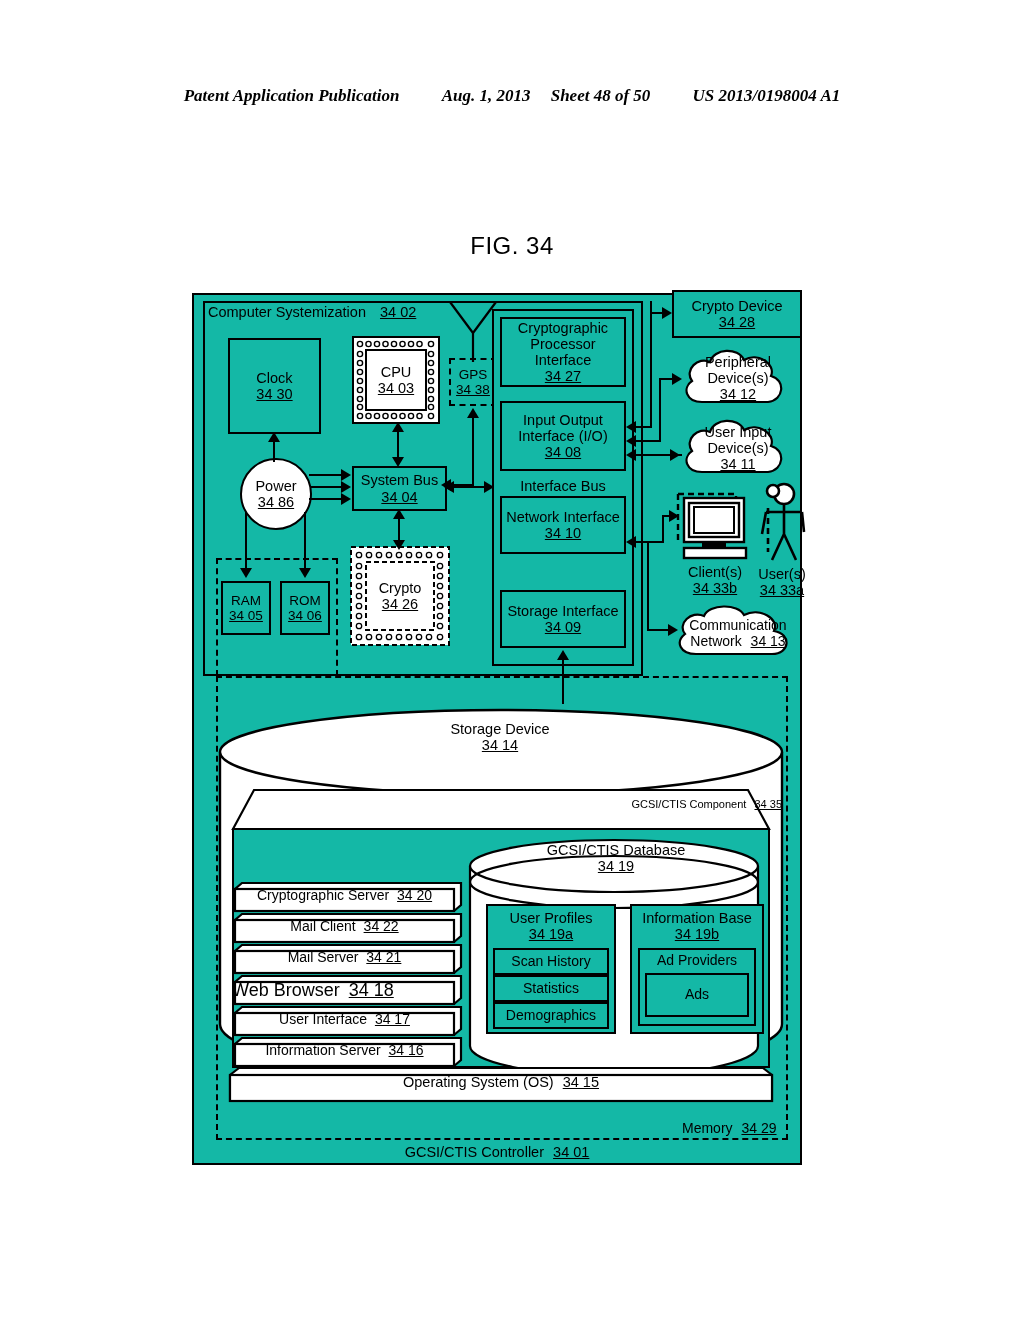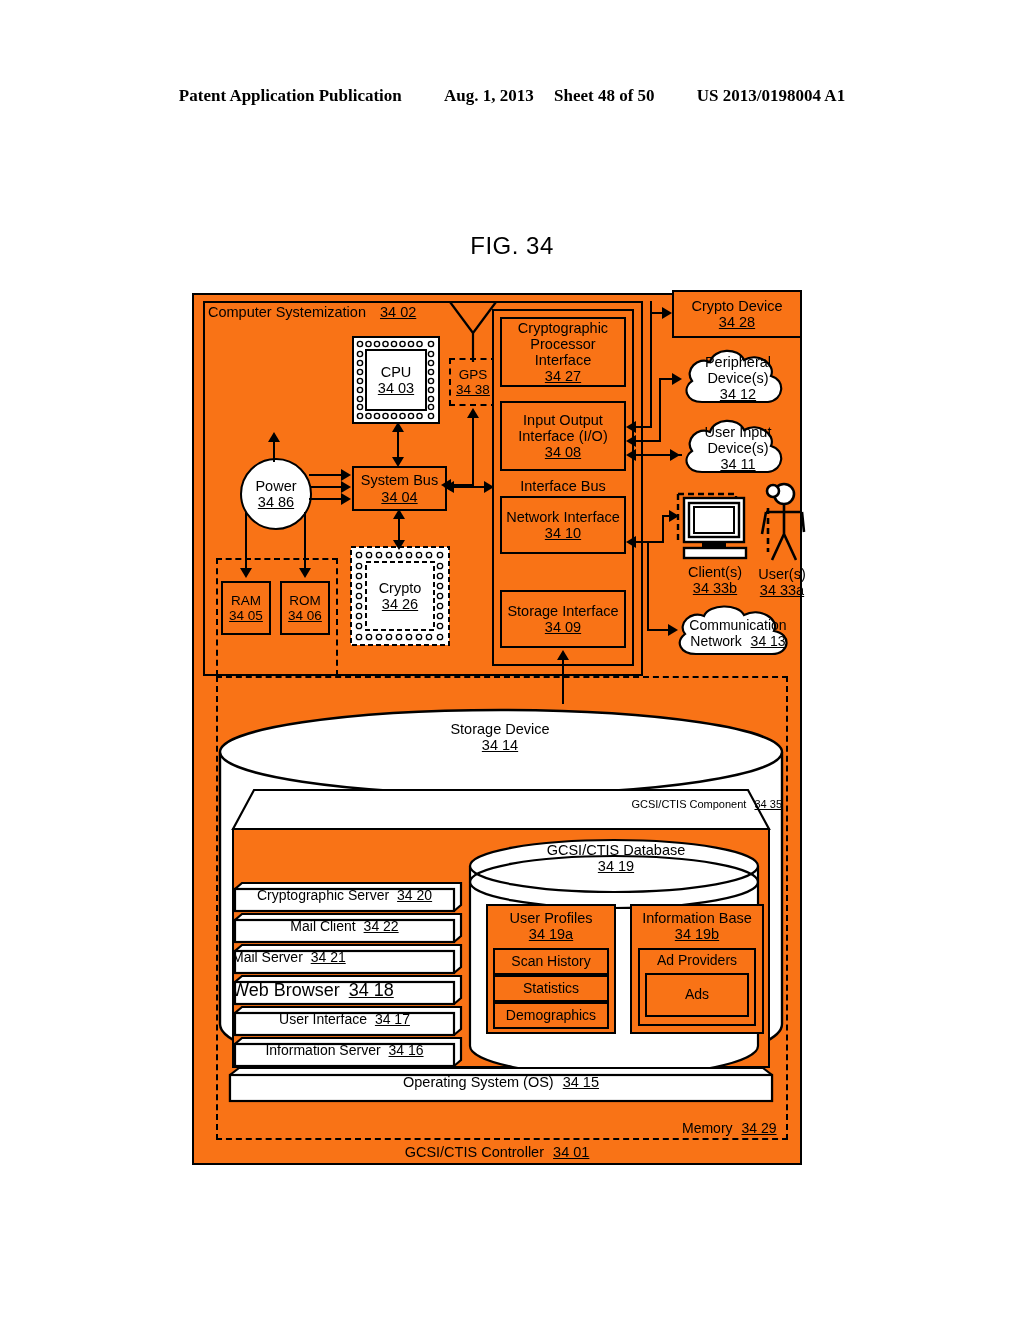--- a/index.html
+++ b/index.html
@@ -18,37 +18,37 @@
   .page-header {
     position: absolute;
     left: 0; top: 86px;
     width: 1024px;
     text-align: center;
     font-family: "Liberation Serif", serif;
     font-weight: bold;
     font-size: 17px;
     white-space: nowrap;
   }
-  .page-header span { display: inline-block; }
+  .page-header span { display: inline-block; font-style: italic; }
   .hdr-pub  { margin-right: 38px; }
   .hdr-date { margin-right: 16px; }
   .hdr-sheet{ margin-right: 38px; }
 
   .fig-title {
     position: absolute;
     left: 0; top: 232px;
     width: 1024px;
     text-align: center;
     font-size: 24px;
     letter-spacing: 0.5px;
   }
 
   
   .abs { position: absolute; box-sizing: border-box; }
-  .bx  { border: 2px solid #000; background: #f97316; }
+  .bx  { border: 2px solid #000; background: #14b8a6; }
   .dash { border: 2px dashed #000; background: transparent; }
   .lbl {
     display: flex; flex-direction: column;
     align-items: center; justify-content: center;
     text-align: center;
     font-size: 14.5px;
     line-height: 1.12;
   }
   .u { text-decoration: underline; }
   .line { position: absolute; background: #000; }
@@ -80,20 +80,24 @@
 <div class="diagram-root">
 
   <div class="abs bx" style="left:192px; top:277px; width:610px; height:872px;"></div>
 
   <div class="abs bx" style="left:203px; top:285px; width:440px; height:375px;"></div>
   <div class="abs" style="left:208px; top:288px; font-size:14.5px; white-space:nowrap;">
     <span>Computer Systemization</span>
     <span class="u" style="margin-left:10px;">34 02</span>
   </div>
 
+  <div class="abs bx lbl" style="left:228px; top:322px; width:93px; height:96px;">
+    <div>Clock</div>
+    <div class="u">34 30</div>
+  </div>
 
   <div class="abs" style="left:352px; top:320px; width:88px; height:88px;">
     <svg width="88" height="88" viewBox="0 0 88 88">
       <rect x="1" y="1" width="86" height="86" fill="#fff" stroke="#000" stroke-width="2"></rect>
       <rect x="14" y="14" width="60" height="60" fill="#fff" stroke="#000" stroke-width="2"></rect>
       <g fill="#fff" stroke="#000" stroke-width="1.4">
         <circle cx="8" cy="8" r="2.6"></circle>
           <circle cx="16.5" cy="8" r="2.6"></circle>
           <circle cx="25" cy="8" r="2.6"></circle>
           <circle cx="33.5" cy="8" r="2.6"></circle>
@@ -376,21 +380,21 @@
   </svg>
   <div class="abs" style="left:232px; top:902px; width:225px; text-align:center; font-size:14px; white-space:nowrap;">
     <span>Mail Client</span>
     <span class="u" style="margin-left:4px;">34 22</span>
   </div>
 
   <svg class="abs" style="left:232px; top:928px; width:232px; height:30px;">
     <path d="M3,29 L3,7 L10,1 L229,1 L229,23 L222,29 Z" fill="#fff" stroke="#000" stroke-width="2.2"></path>
     <rect x="3" y="7" width="219" height="22" fill="#fff" stroke="#000" stroke-width="2.2"></rect>
   </svg>
-  <div class="abs" style="left:232px; top:933px; width:225px; text-align:left; font-size:14px; white-space:nowrap;">
+  <div class="abs" style="left:232px; top:933px; width:225px; text-align:center; font-size:14px; white-space:nowrap;">
     <span>Mail Server</span>
     <span class="u" style="margin-left:4px;">34 21</span>
   </div>
 
   <svg class="abs" style="left:232px; top:959px; width:232px; height:30px;">
     <path d="M3,29 L3,7 L10,1 L229,1 L229,23 L222,29 Z" fill="#fff" stroke="#000" stroke-width="2.2"></path>
     <rect x="3" y="7" width="219" height="22" fill="#fff" stroke="#000" stroke-width="2.2"></rect>
   </svg>
   <div class="abs" style="left:232px; top:964px; width:225px; text-align:left; font-size:18px; white-space:nowrap;">
     <span>Web Browser</span>

